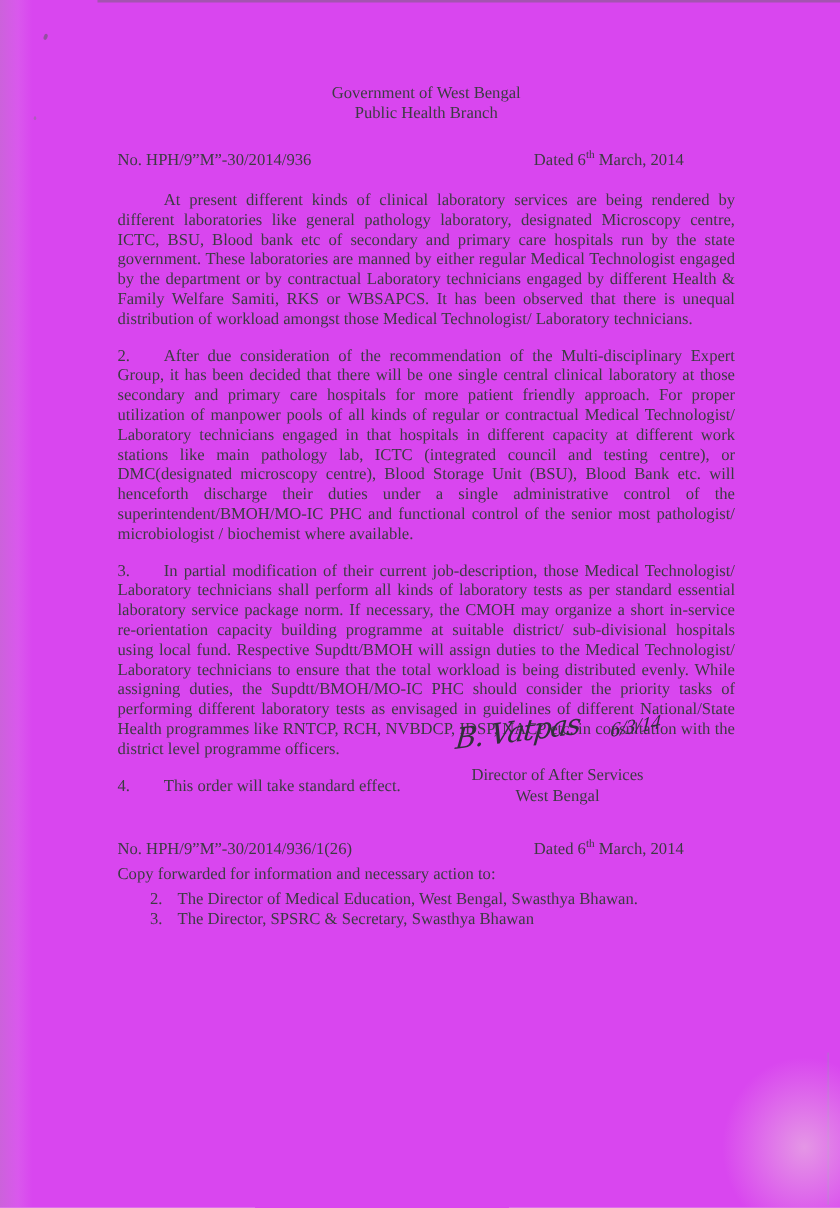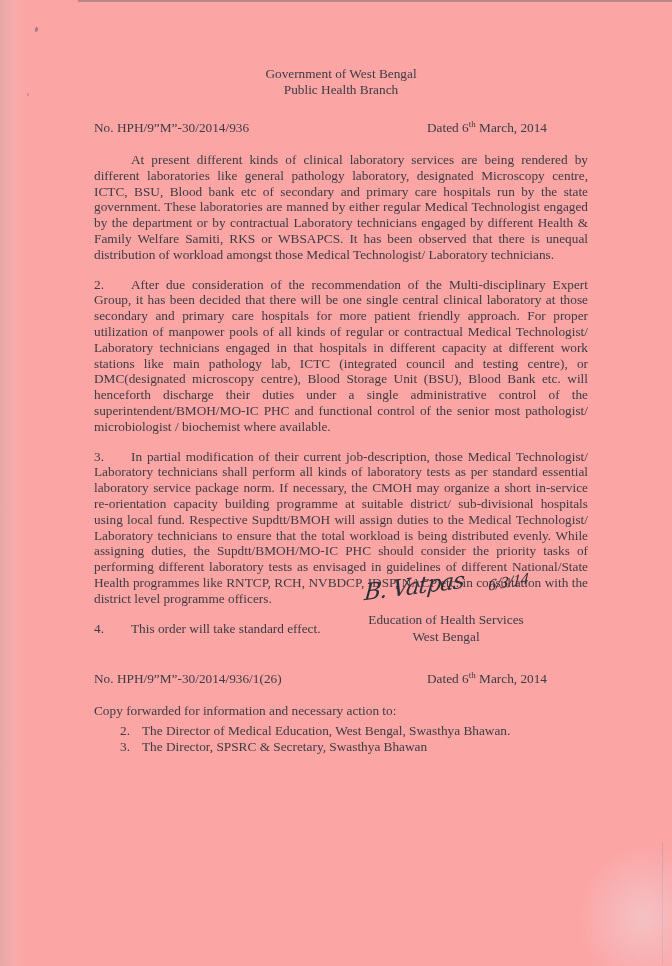--- a/index.html
+++ b/index.html
@@ -4,21 +4,21 @@
 <style>
   html, body { margin: 0; padding: 0; }
   body {
     width: 672px; height: 966px;
     background: #e9e9e7;
     font-family: "Liberation Serif", "DejaVu Serif", serif;
   }
   .page {
     position: relative;
     width: 672px; height: 966px;
-    background: #fca5a5;
+    background: #d946ef;
     color: #3c3c42;
     overflow: hidden;
     box-sizing: border-box;
     padding: 66px 84px 0 94px;
     font-size: 13.3px;
     line-height: 15.8px;
   }
   
   .edge-left {
     position: absolute; left: 0; top: 0; width: 26px; height: 966px;
@@ -79,21 +79,21 @@
   }
   .sig-scrawl-date {
     position: absolute; top: -38px; left: 152px;
     font-size: 16px; font-style: italic;
     color: #30303a;
     transform: rotate(-10deg) skewX(-14deg);
     white-space: nowrap;
   }
 
   .ref2-block { margin-top: 26px; }
-  .copy-line { margin-top: 14px; }
+  .copy-line { margin-top: 2px; }
 
   ol.dist-list { margin: 4px 0 0 0; padding: 0; list-style: none; }
   ol.dist-list li { margin: 0 0 0 26px; line-height: 16.2px; }
   .dist-num { display: inline-block; width: 22px; }
 </style>
 </head>
 <body>
 
 <div class="page">
 
@@ -119,21 +119,21 @@
 
   <p class="body-para"><span class="para-num">2.</span><span>After due consideration of the recommendation of the Multi-disciplinary Expert Group, it has been decided that there will be one single central clinical laboratory at those secondary and primary care hospitals for more patient friendly approach. For proper utilization of manpower pools of all kinds of regular or contractual Medical Technologist/ Laboratory technicians engaged in that hospitals in different capacity at different work stations like main pathology lab, ICTC (integrated council and testing centre), or DMC(designated microscopy centre), Blood Storage Unit (BSU), Blood Bank etc. will henceforth discharge their duties under a single administrative control of the superintendent/BMOH/MO-IC PHC and functional control of the senior most pathologist/ microbiologist / biochemist where available.</span></p>
 
   <p class="body-para"><span class="para-num">3.</span><span>In partial modification of their current job-description, those Medical Technologist/ Laboratory technicians shall perform all kinds of laboratory tests as per standard essential laboratory service package norm. If necessary, the CMOH may organize a short in-service re-orientation capacity building programme at suitable district/ sub-divisional hospitals using local fund. Respective Supdtt/BMOH will assign duties to the Medical Technologist/ Laboratory technicians to ensure that the total workload is being distributed evenly. While assigning duties, the Supdtt/BMOH/MO-IC PHC should consider the priority tasks of performing different laboratory tests as envisaged in guidelines of different National/State Health programmes like RNTCP, RCH, NVBDCP, IDSP, NACP etc. in consultation with the district level programme officers.</span></p>
 
   <p class="body-para"><span class="para-num">4.</span><span>This order will take standard effect.</span></p>
 
   <div class="sig-block">
     <span class="sig-scrawl">B. Vatpas</span>
     <span class="sig-scrawl-date">6/3/14</span>
-    <div>Education of Health Services</div>
+    <div>Director of After Services</div>
     <div>West Bengal</div>
   </div>
 
   <div class="ref2-block">
     <div class="ref-line" style="margin-top:0">
       <span>No. HPH/9”M”-30/2014/936/1(26)</span>
       <span class="ref-date"><span>Dated 6</span><sup>th</sup><span> March, 2014</span></span>
     </div>
     <div class="copy-line">Copy forwarded for information and necessary action to:</div>
 

